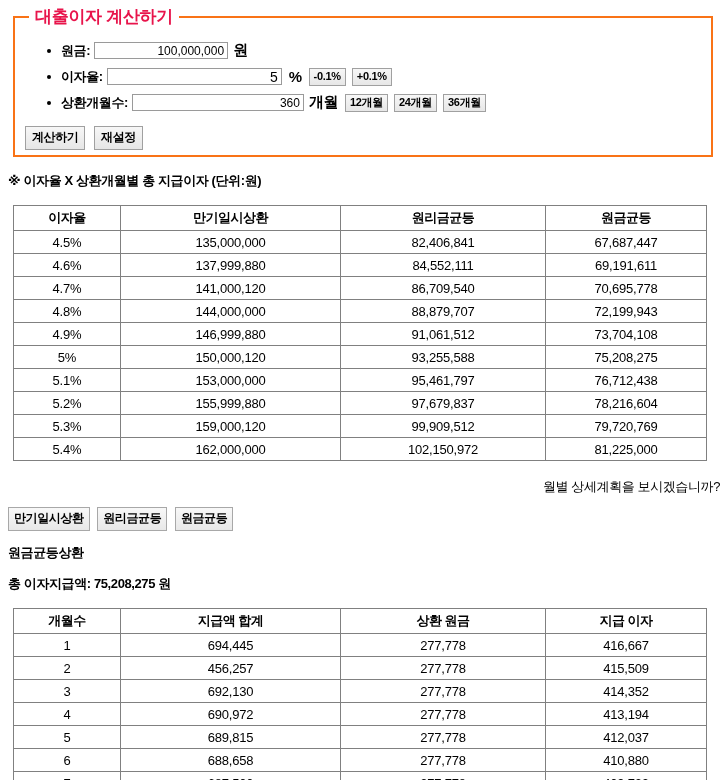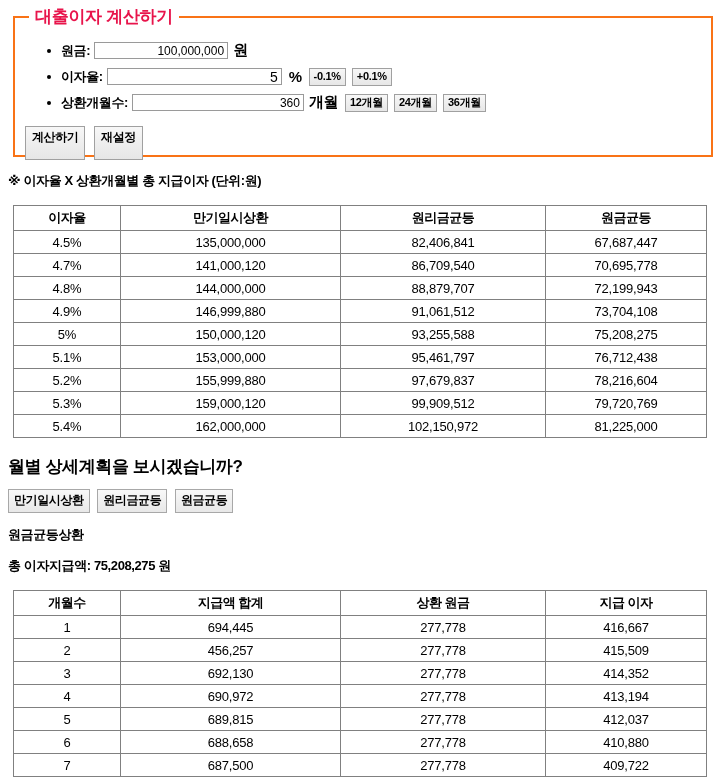--- a/index.html
+++ b/index.html
@@ -104,21 +104,21 @@
   .action-row {
     margin: 11px 0 0 10px;
   }
   .action-btn {
     font-family: "Liberation Sans", "DejaVu Sans", sans-serif;
     font-size: 12px;
     font-weight: bold;
     background: linear-gradient(#f7f7f7, #e6e6e6);
     border: 1px solid #a0a0a0;
     color: #000;
-    padding: 2px 6px 13px 6px;
+    padding: 2px 6px 3px 6px;
     margin-right: 5px;
     cursor: pointer;
     letter-spacing: -0.4px;
   }
 
   
   .section-note {
     margin: 15px 0 0 8px;
     font-size: 13px;
     font-weight: bold;
@@ -148,23 +148,24 @@
     letter-spacing: -0.5px;
   }
   .data-table col.c1 { width: 107px; }
   .data-table col.c2 { width: 220px; }
   .data-table col.c3 { width: 205px; }
   .data-table col.c4 { width: 161px; }
 
   
   .prompt-text {
     margin: 17px 0 0 8px;
-    font-size: 17px;
-    font-weight: bold;
-    letter-spacing: -0.4px;
+    font-size: 13px;
+    font-weight: normal;
+    letter-spacing: -0.4px;
+    text-align: right;
   }
   .plan-btn-row {
     margin: 11px 0 0 8px;
   }
   .plan-btn {
     font-family: "Liberation Sans", "DejaVu Sans", sans-serif;
     font-size: 12px;
     font-weight: bold;
     background: linear-gradient(#f8f8f8, #e8e8e8);
     border: 1px solid #a8a8a8;
@@ -244,20 +245,26 @@
     </tr>
   </thead>
   <tbody>
       <tr>
         <td>4.5%</td>
         <td>135,000,000</td>
         <td>82,406,841</td>
         <td>67,687,447</td>
       </tr>
       <tr>
+        <td>4.6%</td>
+        <td>137,999,880</td>
+        <td>84,552,111</td>
+        <td>69,191,611</td>
+      </tr>
+      <tr>
         <td>4.7%</td>
         <td>141,000,120</td>
         <td>86,709,540</td>
         <td>70,695,778</td>
       </tr>
       <tr>
         <td>4.8%</td>
         <td>144,000,000</td>
         <td>88,879,707</td>
         <td>72,199,943</td>

